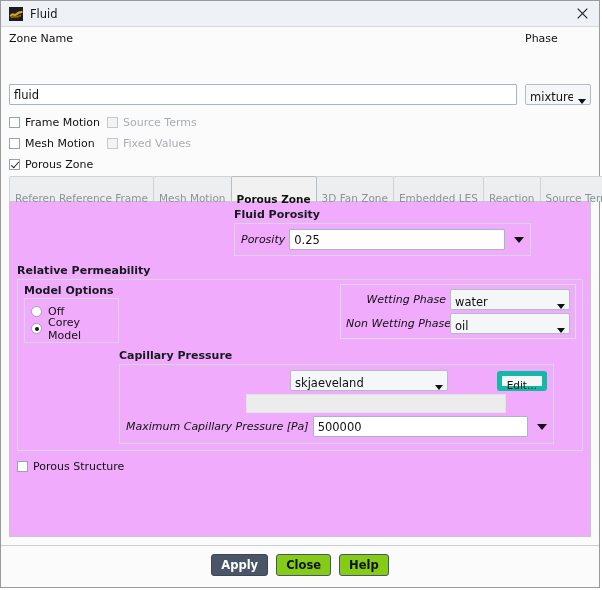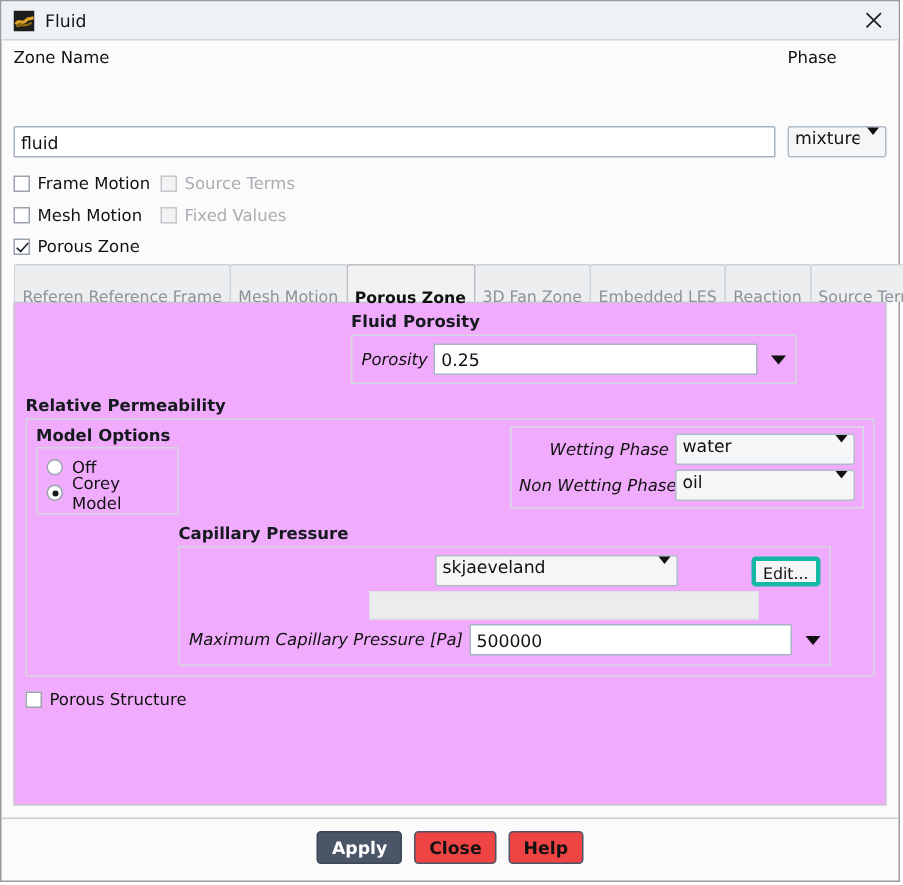--- a/index.html
+++ b/index.html
@@ -86,21 +86,21 @@
     padding: 0 4px;
     outline: none;
     border-radius: 1px;
   }
   .combo {
     height: 21px;
     box-sizing: border-box;
     border: 1px solid #b2bcc9;
     background: #f4f6f8;
     display: flex;
-    align-items: flex-start;
+    align-items: flex-end;
     padding: 0 4px;
     border-radius: 2px;
     cursor: pointer;
     font-size: 11.5px;
   }
   .combo .cval { flex: 1 1 auto; color: #111; white-space: nowrap; overflow: hidden; }
   .caret {
     width: 0; height: 0;
     border-left: 4px solid transparent;
     border-right: 4px solid transparent;
@@ -283,21 +283,21 @@
   .cap-spacer { width: 120px; flex: 0 0 auto; }
   .cap-combo { flex: 1 1 auto; }
   .editbtn {
     margin-left: 5px;
     height: 20px;
     box-sizing: border-box;
     padding: 0 5px;
     font-size: 10.5px;
     color: #111;
     background: #f4f6f8;
-    border: 3px solid #14b8a6;
+    border: 5px solid #14b8a6;
     border-radius: 3px;
     line-height: 18px;
     cursor: pointer;
     flex: 0 0 auto;
     font-family: "DejaVu Sans", "Liberation Sans", sans-serif;
   }
   .cap-row2 { display: flex; align-items: center; margin-top: 3px; }
   .disabled-field {
     flex: 1 1 auto;
     height: 19px;
@@ -322,21 +322,21 @@
     gap: 8px;
     height: 42px;
     box-sizing: border-box;
   }
   .btn {
     min-width: 42px;
     height: 22px;
     box-sizing: border-box;
     border: 1px solid #4a5568;
     border-radius: 3px;
-    background: #ef4444;
+    background: #84cc16;
     color: #111;
     font-size: 11.5px;
     font-weight: bold;
     font-family: "DejaVu Sans", "Liberation Sans", sans-serif;
     padding: 0 9px;
     cursor: pointer;
     line-height: 20px;
   }
   .btn.primary {
     background: #4a5568;

